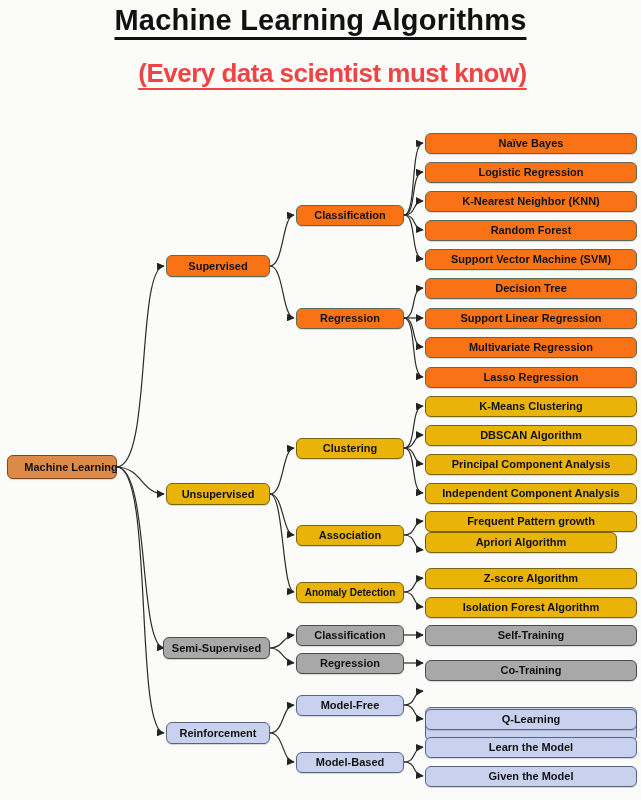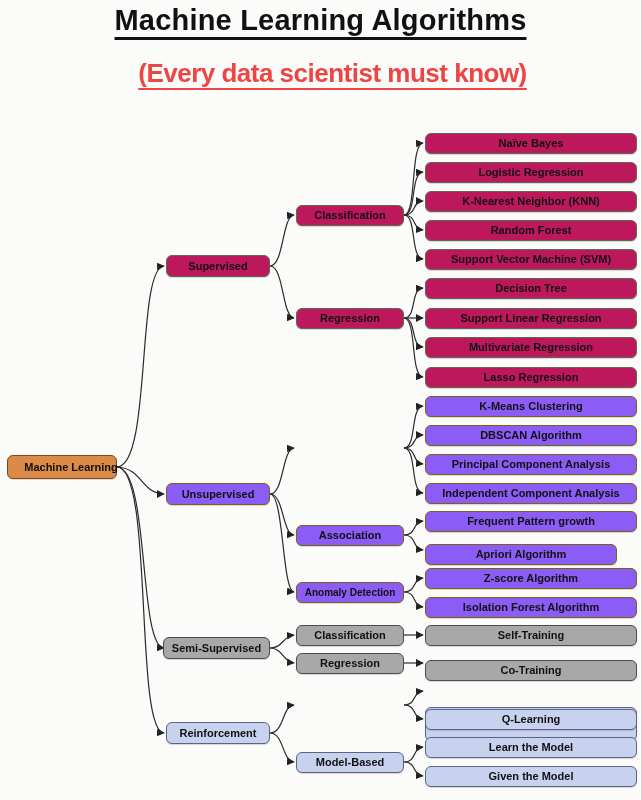--- a/index.html
+++ b/index.html
@@ -21,22 +21,22 @@
   }
   svg.wires{position:absolute;left:0;top:0;width:641px;height:800px;}
   .node{
     position:absolute;box-sizing:border-box;
     display:flex;align-items:center;justify-content:center;
     border-radius:6px;border:1.5px solid rgba(35,35,35,0.8);
     font-size:11px;font-weight:700;color:#111;line-height:1;
     text-align:center;padding:0 3px;white-space:nowrap;
     box-shadow:0 1px 1px rgba(0,0,0,0.15);
   }
-  .green{background:#be185d;border-color:#5c6b52;}
-  .gold{background:#8b5cf6;border-color:#7a6410;}
+  .green{background:#f97316;border-color:#5c6b52;}
+  .gold{background:#eab308;border-color:#7a6410;}
   .gray{background:#a8a8a8;border-color:#4d4d4d;}
   .blue{background:#c8d2ee;border-color:#5a6486;}
   .orange{background:#dc8a47;border-color:#7a4a1e;padding-left:21px;}
   .small{font-size:10px;}
 </style>
 </head>
 <body>
 
 <div class="stage">
 
@@ -104,44 +104,46 @@
   <div class="node orange" style="left:7px;top:455px;width:110px;height:24px">Machine Learning</div>
 
   <div class="node green" style="left:166px;top:255px;width:104px;height:22px">Supervised</div>
   <div class="node gold" style="left:166px;top:483px;width:104px;height:22px">Unsupervised</div>
   <div class="node gray" style="left:163px;top:637px;width:107px;height:22px">Semi-Supervised</div>
   <div class="node blue" style="left:166px;top:722px;width:104px;height:22px">Reinforcement</div>
 
   <div class="node green" style="left:296px;top:205px;width:108px;height:21px">Classification</div>
   <div class="node green" style="left:296px;top:308px;width:108px;height:21px">Regression</div>
 
+  <div class="node gold" style="left:296px;top:438px;width:108px;height:21px">Clustering</div>
   <div class="node gold" style="left:296px;top:525px;width:108px;height:21px">Association</div>
   <div class="node gold small" style="left:296px;top:582px;width:108px;height:21px">Anomaly Detection</div>
 
   <div class="node gray" style="left:296px;top:625px;width:108px;height:21px">Classification</div>
   <div class="node gray" style="left:296px;top:653px;width:108px;height:21px">Regression</div>
 
+  <div class="node blue" style="left:296px;top:695px;width:108px;height:21px">Model-Free</div>
   <div class="node blue" style="left:296px;top:752px;width:108px;height:21px">Model-Based</div>
 
   <div class="node green" style="left:425px;top:133px;width:212px;height:21px">Naïve Bayes</div>
   <div class="node green" style="left:425px;top:162px;width:212px;height:21px">Logistic Regression</div>
   <div class="node green" style="left:425px;top:191px;width:212px;height:21px">K-Nearest Neighbor (KNN)</div>
   <div class="node green" style="left:425px;top:220px;width:212px;height:21px">Random Forest</div>
   <div class="node green" style="left:425px;top:249px;width:212px;height:21px">Support Vector Machine (SVM)</div>
   <div class="node green" style="left:425px;top:278px;width:212px;height:21px">Decision Tree</div>
   <div class="node green" style="left:425px;top:308px;width:212px;height:21px">Support Linear Regression</div>
   <div class="node green" style="left:425px;top:337px;width:212px;height:21px">Multivariate Regression</div>
   <div class="node green" style="left:425px;top:367px;width:212px;height:21px">Lasso Regression</div>
 
   <div class="node gold" style="left:425px;top:396px;width:212px;height:21px">K-Means Clustering</div>
   <div class="node gold" style="left:425px;top:425px;width:212px;height:21px">DBSCAN Algorithm</div>
   <div class="node gold" style="left:425px;top:454px;width:212px;height:21px">Principal Component Analysis</div>
   <div class="node gold" style="left:425px;top:483px;width:212px;height:21px">Independent Component Analysis</div>
   <div class="node gold" style="left:425px;top:511px;width:212px;height:21px">Frequent Pattern growth</div>
-  <div class="node gold" style="left:425px;top:544px;width:192px;height:21px">Apriori Algorithm</div>
+  <div class="node gold" style="left:425px;top:532px;width:192px;height:21px">Apriori Algorithm</div>
   <div class="node gold" style="left:425px;top:568px;width:212px;height:21px">Z-score Algorithm</div>
   <div class="node gold" style="left:425px;top:597px;width:212px;height:21px">Isolation Forest Algorithm</div>
 
   <div class="node gray" style="left:425px;top:625px;width:212px;height:21px">Self-Training</div>
   <div class="node gray" style="left:425px;top:660px;width:212px;height:21px">Co-Training</div>
 
   <div class="node blue" style="left:425px;top:707px;width:212px;height:34px">Policy Optimization</div>
   <div class="node blue" style="left:425px;top:709px;width:212px;height:21px">Q-Learning</div>
   <div class="node blue" style="left:425px;top:737px;width:212px;height:21px">Learn the Model</div>
   <div class="node blue" style="left:425px;top:766px;width:212px;height:21px">Given the Model</div>

